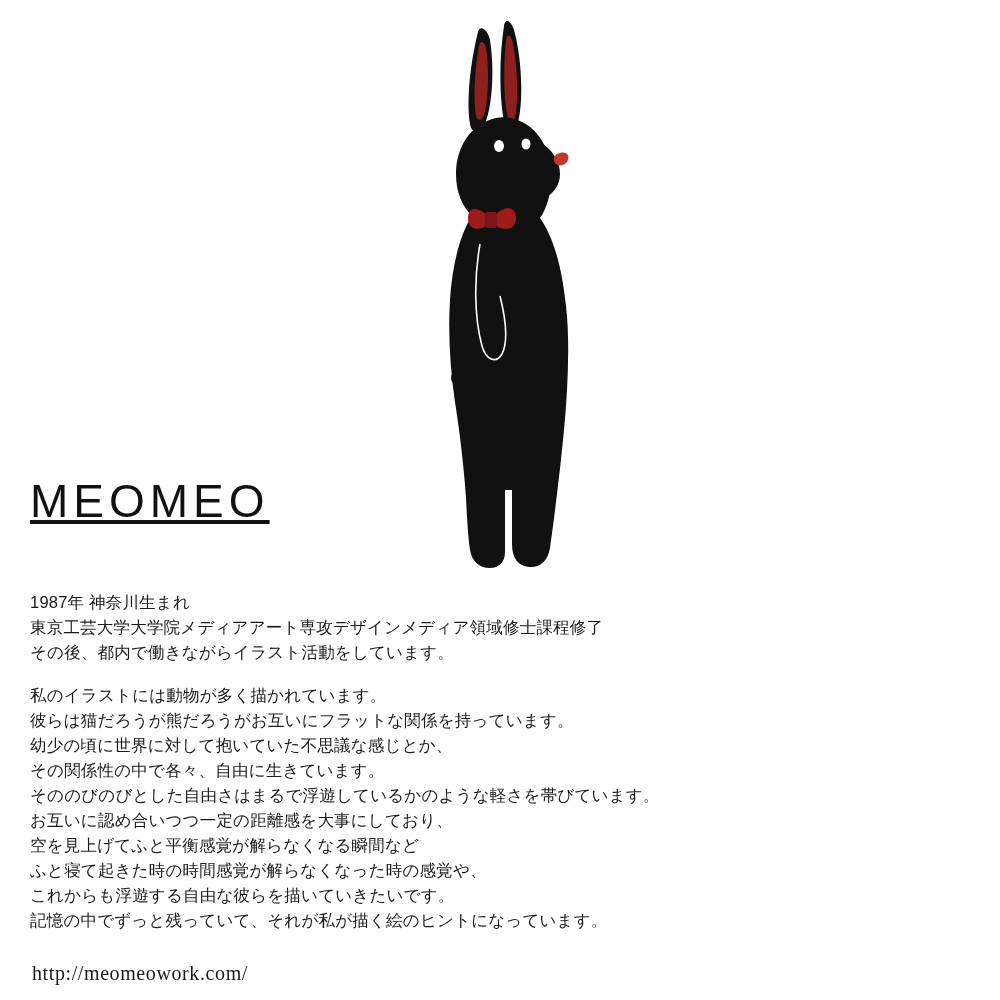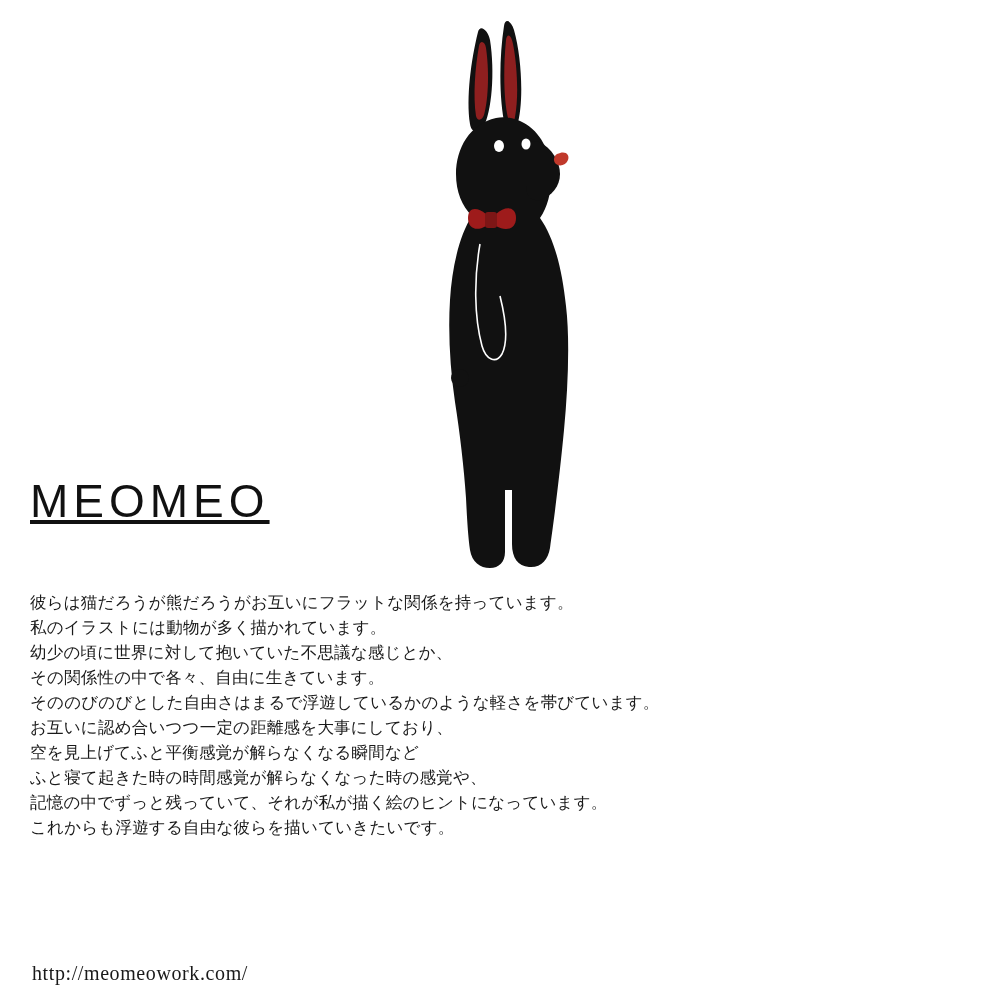--- a/index.html
+++ b/index.html
@@ -132,26 +132,31 @@
       <path d="M96 194 C106 185 116 187 116 198 C116 209 106 212 96 206 Z" fill="#9e1b1b"></path>
       <rect x="85" y="192" width="12" height="16" rx="3" fill="#7d1616"></rect>
     </g>
   </svg>
 </div>
 
 <div id="logo">MEOMEO</div>
 
 <div id="bio">
   <div class="para">
+    <div class="line">1987年 神奈川生まれ</div>
+    <div class="line">東京工芸大学大学院メディアアート専攻デザインメディア領域修士課程修了</div>
+    <div class="line">その後、都内で働きながらイラスト活動をしています。</div>
+  </div>
+  <div class="para">
+    <div class="line">私のイラストには動物が多く描かれています。</div>
     <div class="line">彼らは猫だろうが熊だろうがお互いにフラットな関係を持っています。</div>
-    <div class="line">私のイラストには動物が多く描かれています。</div>
     <div class="line">幼少の頃に世界に対して抱いていた不思議な感じとか、</div>
     <div class="line">その関係性の中で各々、自由に生きています。</div>
     <div class="line">そののびのびとした自由さはまるで浮遊しているかのような軽さを帯びています。</div>
     <div class="line">お互いに認め合いつつ一定の距離感を大事にしており、</div>
     <div class="line">空を見上げてふと平衡感覚が解らなくなる瞬間など</div>
     <div class="line">ふと寝て起きた時の時間感覚が解らなくなった時の感覚や、</div>
+    <div class="line">これからも浮遊する自由な彼らを描いていきたいです。</div>
     <div class="line">記憶の中でずっと残っていて、それが私が描く絵のヒントになっています。</div>
-    <div class="line">これからも浮遊する自由な彼らを描いていきたいです。</div>
   </div>
 </div>
 
 <a id="site-url" href="#">http://meomeowork.com/</a>
 
 </body></html>

